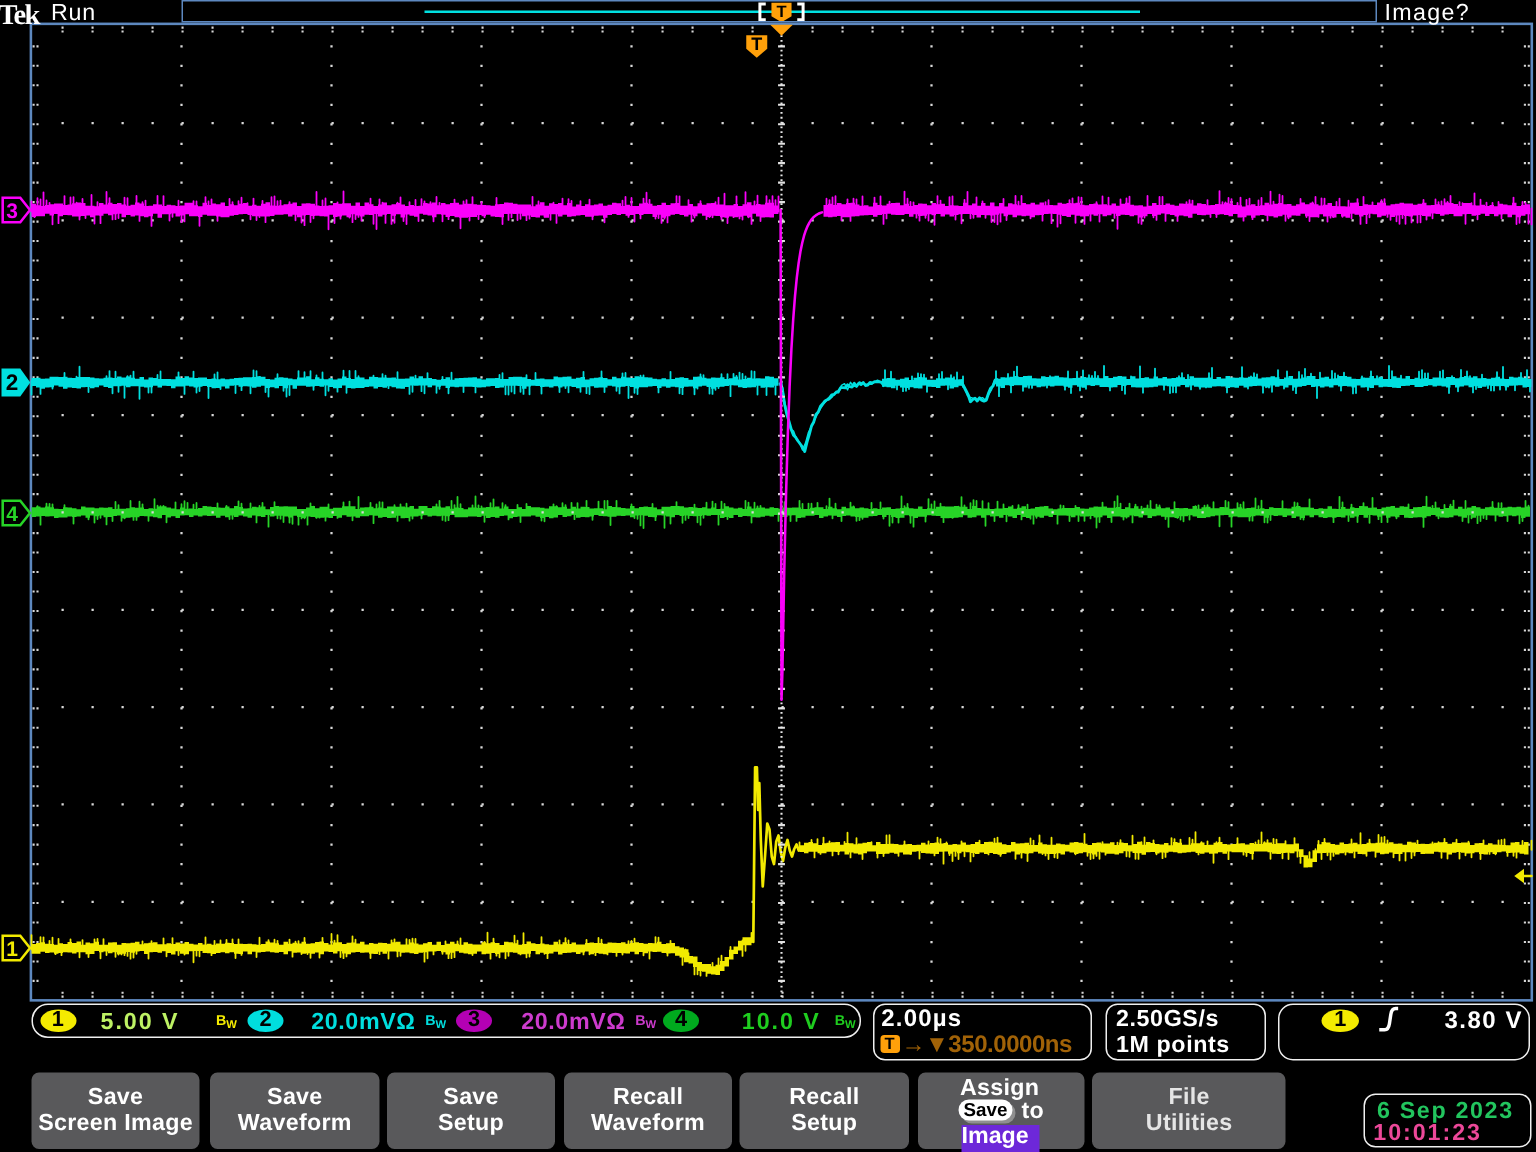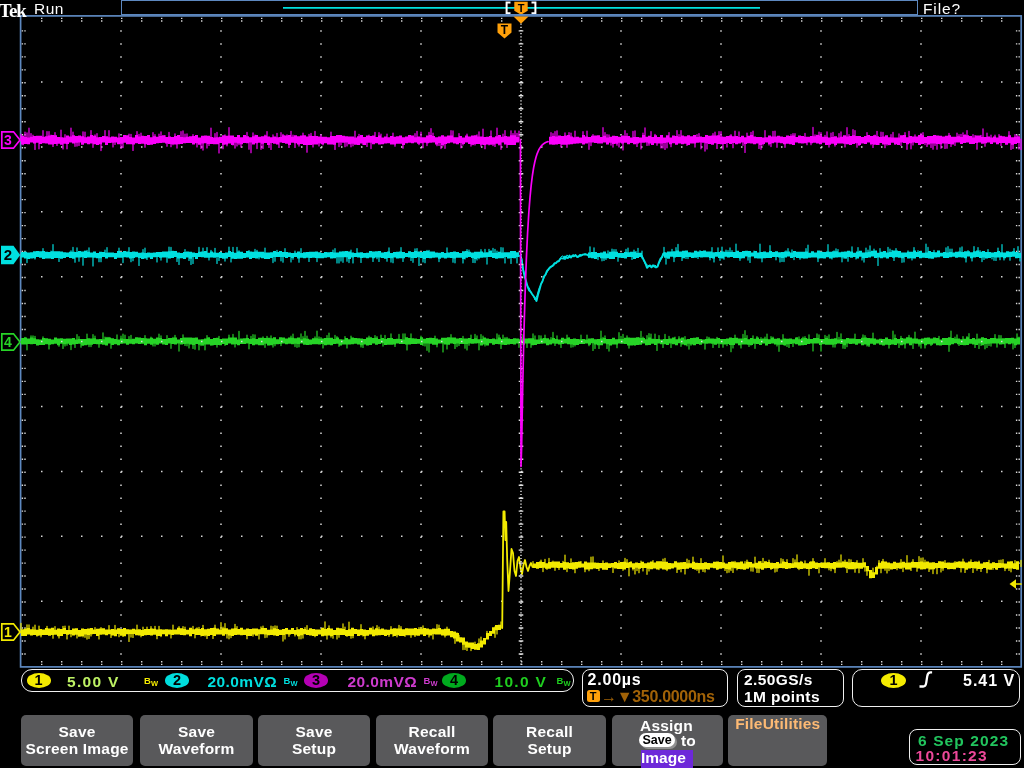--- a/index.html
+++ b/index.html
@@ -86,21 +86,21 @@
         <line x1="283" y1="7.8" x2="760" y2="7.8" stroke="#00e0e0" stroke-width="1.7"></line>
         <path d="M510.5,2.6 H506.6 V13.2 H510.5" fill="none" stroke="#fff" stroke-width="2"></path>
         <path d="M531.5,2.6 H535.4 V13.2 H531.5" fill="none" stroke="#fff" stroke-width="2"></path>
         <path d="M514.3,1.8 H527.7 V10.8 L521,14.8 L514.3,10.8 Z" fill="#ffa00a"></path>
         <text x="521" y="11.6" font-family="Liberation Sans" font-size="11" font-weight="bold" fill="#000" text-anchor="middle">T</text>
       </g>
       <path d="M919.5,686.5 h3.6 q2.6,0 3.2,-4.2 l0.9,-6 q0.6,-3.9 3.3,-3.9 h1.6" fill="none" stroke="#fff" stroke-width="2.3"></path>
     </svg>
 <div style="position:absolute;left:-1px;top:0px;color:#fff;font:bold 19px 'Liberation Serif', serif;letter-spacing:-1px">Tek</div>
     <div style="position:absolute;left:34px;top:1px;color:#fff;font:normal 15.5px 'Liberation Sans', sans-serif;letter-spacing:0.5px;white-space:pre;line-height:1.05">Run</div>
-    <div style="position:absolute;left:923px;top:1px;color:#fff;font:normal 15.5px 'Liberation Sans', sans-serif;letter-spacing:0.9px;white-space:pre;line-height:1.05">File?</div>
+    <div style="position:absolute;left:923px;top:1px;color:#fff;font:normal 15.5px 'Liberation Sans', sans-serif;letter-spacing:0.9px;white-space:pre;line-height:1.05">Image?</div>
     <div style="position:absolute;left:121px;top:0px;width:797px;height:15px;border:1.2px solid #5d88bf"></div>
     <div style="position:absolute;left:20.8px;top:669.4px;width:553px;height:22.3px;border:1.4px solid #f0f0f0;border-radius:11px"></div>
     <div style="position:absolute;left:26.5px;top:673.1px;width:24px;height:14.6px;background:#f4eb00;border-radius:50%;color:#000;font:bold 14.5px 'Liberation Sans',sans-serif;text-align:center;line-height:15.1px">1</div>
     <div style="position:absolute;left:67px;top:673.8px;color:#bef264;font:bold 15.5px 'Liberation Sans', sans-serif;letter-spacing:1.3px;white-space:pre;line-height:1.05">5.00 V</div>
     <div style="position:absolute;left:144px;top:674.5px;color:#f4eb00;font:bold 9.5px 'Liberation Sans',sans-serif">B<span style="font-size:7.5px;position:relative;top:2.5px">W</span></div>
     <div style="position:absolute;left:165px;top:673.1px;width:24px;height:14.6px;background:#00dede;border-radius:50%;color:#000;font:bold 14.5px 'Liberation Sans',sans-serif;text-align:center;line-height:15.1px">2</div>
     <div style="position:absolute;left:207.5px;top:673.8px;color:#00dede;font:bold 15.5px 'Liberation Sans', sans-serif;letter-spacing:0.4px;white-space:pre;line-height:1.05">20.0mVΩ</div>
     <div style="position:absolute;left:283.5px;top:674.5px;color:#00dede;font:bold 9.5px 'Liberation Sans',sans-serif">B<span style="font-size:7.5px;position:relative;top:2.5px">W</span></div>
     <div style="position:absolute;left:304px;top:673.1px;width:24px;height:14.6px;background:#b400b4;border-radius:50%;color:#000;font:bold 14.5px 'Liberation Sans',sans-serif;text-align:center;line-height:15.1px">3</div>
     <div style="position:absolute;left:347.5px;top:673.8px;color:#cd3bcd;font:bold 15.5px 'Liberation Sans', sans-serif;letter-spacing:0.4px;white-space:pre;line-height:1.05">20.0mVΩ</div>
@@ -110,21 +110,21 @@
     <div style="position:absolute;left:556.5px;top:674.5px;color:#1fcd1f;font:bold 9.5px 'Liberation Sans',sans-serif">B<span style="font-size:7.5px;position:relative;top:2.5px">W</span></div>
     <div style="position:absolute;left:582px;top:669.4px;width:146px;height:38px;border:1.4px solid #f0f0f0;border-radius:8px"></div>
     <div style="position:absolute;left:587.5px;top:671.8px;color:#fff;font:bold 16px 'Liberation Sans', sans-serif;letter-spacing:0.8px;white-space:pre;line-height:1.05">2.00µs</div>
     <div style="position:absolute;left:586.5px;top:690px;width:13px;height:12px;background:#ffa00a;border-radius:2.5px;color:#000;font:bold 11px 'Liberation Sans',sans-serif;text-align:center;line-height:12.5px">T</div>
     <div style="position:absolute;left:601px;top:689.3px;color:#a16207;font:bold 16px 'Liberation Sans', sans-serif;letter-spacing:-0.3px;white-space:pre;line-height:1.05">→▼350.0000ns</div>
     <div style="position:absolute;left:737px;top:669.4px;width:107px;height:38px;border:1.4px solid #f0f0f0;border-radius:8px"></div>
     <div style="position:absolute;left:744px;top:671.8px;color:#fff;font:bold 15.5px 'Liberation Sans', sans-serif;letter-spacing:0.4px;white-space:pre;line-height:1.05">2.50GS/s</div>
     <div style="position:absolute;left:744px;top:688.8px;color:#fff;font:bold 15.5px 'Liberation Sans', sans-serif;letter-spacing:0.4px;white-space:pre;line-height:1.05">1M points</div>
     <div style="position:absolute;left:851.5px;top:669.4px;width:168.5px;height:38px;border:1.4px solid #f0f0f0;border-radius:10px"></div>
     <div style="position:absolute;left:881px;top:673.1px;width:25px;height:15px;background:#f4eb00;border-radius:50%;color:#000;font:bold 14.5px 'Liberation Sans',sans-serif;text-align:center;line-height:15.5px">1</div>
-    <div style="position:absolute;left:963px;top:672.8px;color:#fff;font:bold 16px 'Liberation Sans', sans-serif;letter-spacing:1.0px;white-space:pre;line-height:1.05">5.41 V</div>
+    <div style="position:absolute;left:963px;top:672.8px;color:#fff;font:bold 16px 'Liberation Sans', sans-serif;letter-spacing:1.0px;white-space:pre;line-height:1.05">3.80 V</div>
     <div style="position:absolute;left:908.5px;top:728.7px;width:112px;height:36px;border:1.4px solid #f0f0f0;border-radius:8px"></div>
     <div style="position:absolute;left:918px;top:732.6px;color:#22c55e;font:bold 15.5px 'Liberation Sans', sans-serif;letter-spacing:1.1px;white-space:pre;line-height:1.05">6 Sep 2023</div>
     <div style="position:absolute;left:915.5px;top:748.0px;color:#ec4899;font:bold 15.5px 'Liberation Sans', sans-serif;letter-spacing:1.3px;white-space:pre;line-height:1.05">10:01:23</div>
     <div style="position:absolute;left:20.8px;top:714.8px;width:112.5px;height:51.4px;background:#59595b;border-radius:5px;color:#fff;font:bold 15.5px 'Liberation Sans',sans-serif;text-align:center;display:flex;flex-direction:column;justify-content:center;line-height:17.6px;letter-spacing:0.2px">
       <div>Save</div>
       <div>Screen Image</div>
     </div>
     <div style="position:absolute;left:140.3px;top:714.8px;width:112.5px;height:51.4px;background:#59595b;border-radius:5px;color:#fff;font:bold 15.5px 'Liberation Sans',sans-serif;text-align:center;display:flex;flex-direction:column;justify-content:center;line-height:17.6px;letter-spacing:0.2px">
       <div>Save</div>
       <div>Waveform</div>
@@ -134,21 +134,21 @@
       <div>Setup</div>
     </div>
     <div style="position:absolute;left:375.8px;top:714.8px;width:112.5px;height:51.4px;background:#59595b;border-radius:5px;color:#fff;font:bold 15.5px 'Liberation Sans',sans-serif;text-align:center;display:flex;flex-direction:column;justify-content:center;line-height:17.6px;letter-spacing:0.2px">
       <div>Recall</div>
       <div>Waveform</div>
     </div>
     <div style="position:absolute;left:493.3px;top:714.8px;width:112.5px;height:51.4px;background:#59595b;border-radius:5px;color:#fff;font:bold 15.5px 'Liberation Sans',sans-serif;text-align:center;display:flex;flex-direction:column;justify-content:center;line-height:17.6px;letter-spacing:0.2px">
       <div>Recall</div>
       <div>Setup</div>
     </div>
-    <div style="position:absolute;left:728.3px;top:714.8px;width:99px;height:51.4px;background:#59595b;border-radius:5px;color:#fdba74;font:bold 15.5px 'Liberation Sans',sans-serif;text-align:center;display:flex;flex-direction:row;justify-content:center;line-height:17.6px;letter-spacing:0.2px">
+    <div style="position:absolute;left:728.3px;top:714.8px;width:129px;height:51.4px;background:#59595b;border-radius:5px;color:#e5e5e5;font:bold 15.5px 'Liberation Sans',sans-serif;text-align:center;display:flex;flex-direction:column;justify-content:center;line-height:17.6px;letter-spacing:0.2px">
       <div>File</div>
       <div>Utilities</div>
     </div>
     <div style="position:absolute;left:611.5px;top:714.8px;width:111.5px;height:51.4px;background:#59595b;border-radius:5px"></div>
     <div style="position:absolute;left:640px;top:717.5px;color:#fff;font:bold 15.5px 'Liberation Sans', sans-serif;letter-spacing:0.2px;white-space:pre;line-height:1.05">Assign</div>
     <div style="position:absolute;left:639px;top:733.3px;width:36px;height:14px;background:#fff;border-radius:7px;box-shadow:2px 2px 0 #909090;color:#000;font:bold 12.5px 'Liberation Sans',sans-serif;text-align:center;line-height:14px">Save</div>
     <div style="position:absolute;left:681px;top:732.8px;color:#fff;font:bold 15.5px 'Liberation Sans', sans-serif;letter-spacing:0.2px;white-space:pre;line-height:1.05">to</div>
     <div style="position:absolute;left:641px;top:750.3px;width:52px;height:28px;background:#6d28d9;color:#fff;font:bold 15.5px 'Liberation Sans',sans-serif;text-align:left;line-height:16px">Image</div>
 </div>
 </body></html>

